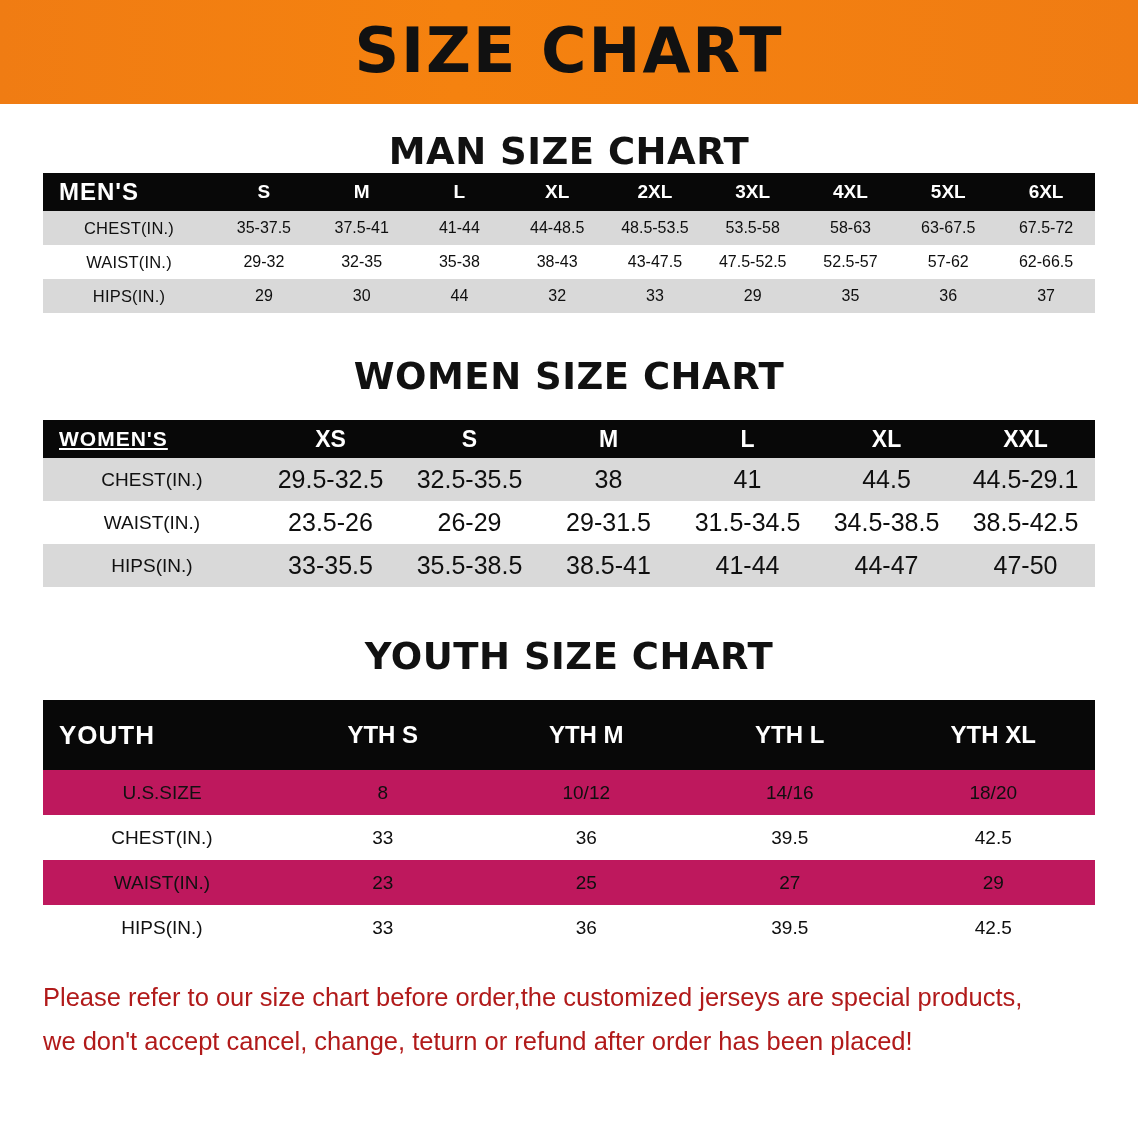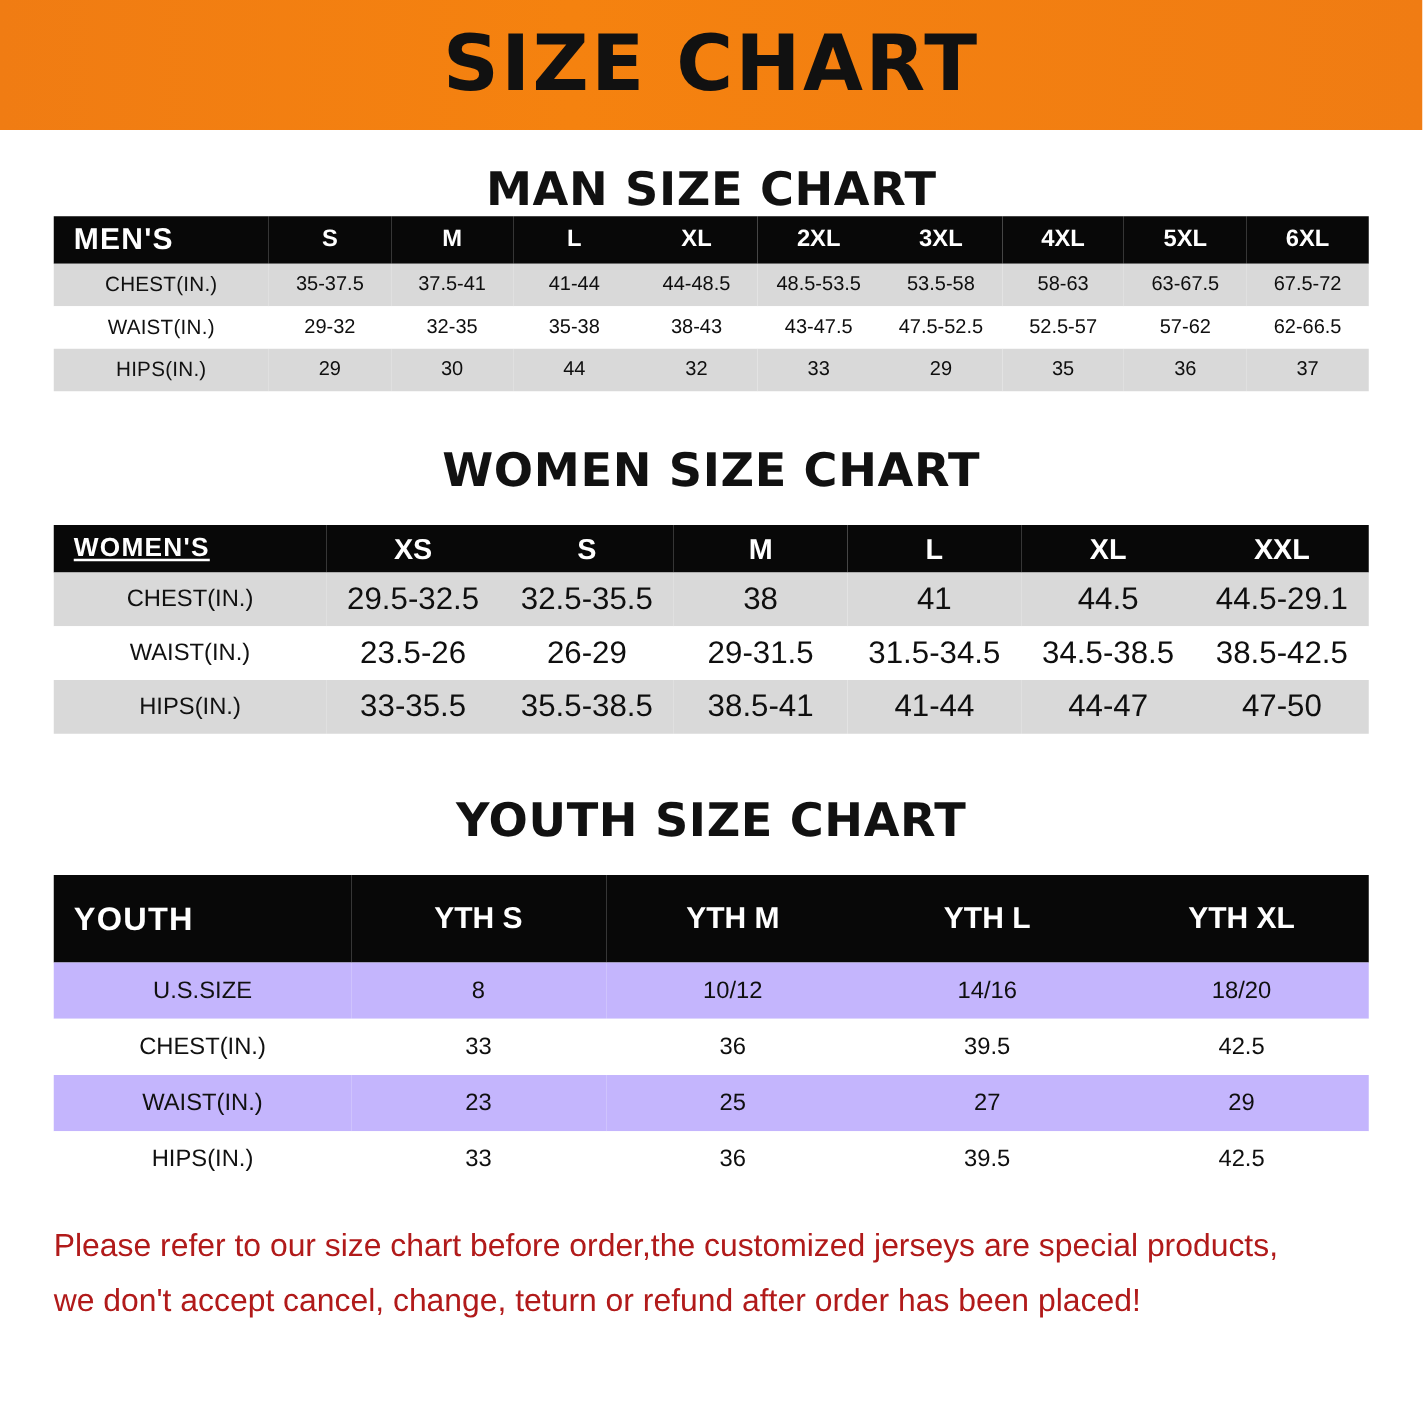--- a/index.html
+++ b/index.html
@@ -76,21 +76,21 @@
   .corner-label {
     text-align: left !important;
     padding-left: 16px !important;
     letter-spacing: 1px;
   }
   .row-label {
     text-align: center;
     color: #111;
   }
   .band-dark  { background: #d9d9d9; }
-  .band-light { background: #c4b5fd; }
+  .band-light { background: #be185d; }
   .band-white { background: #ffffff; }
 
   
   .men-wrap { width: 1052px; margin: 0 auto; }
   table.men { width: 100%; }
   table.men col.c0 { width: 172px; }
   table.men .thead-row th { font-size: 19px; }
   table.men .thead-row th.corner-label { font-size: 24px; }
   table.men tbody td { height: 34px; font-size: 16px; }
   table.men tbody td.row-label { font-size: 16.5px; letter-spacing: 0.2px; }

